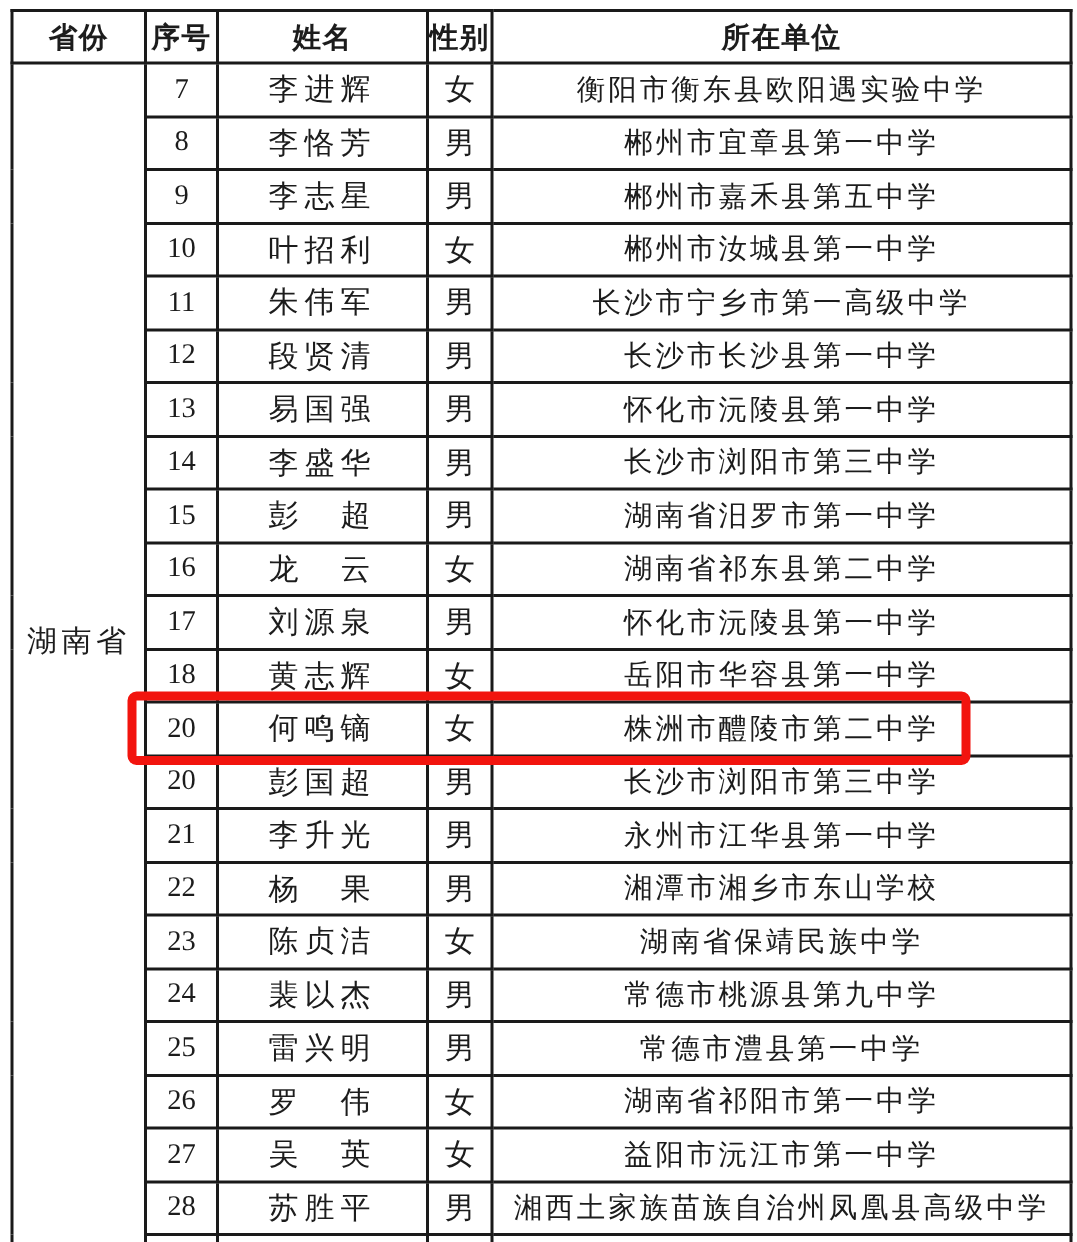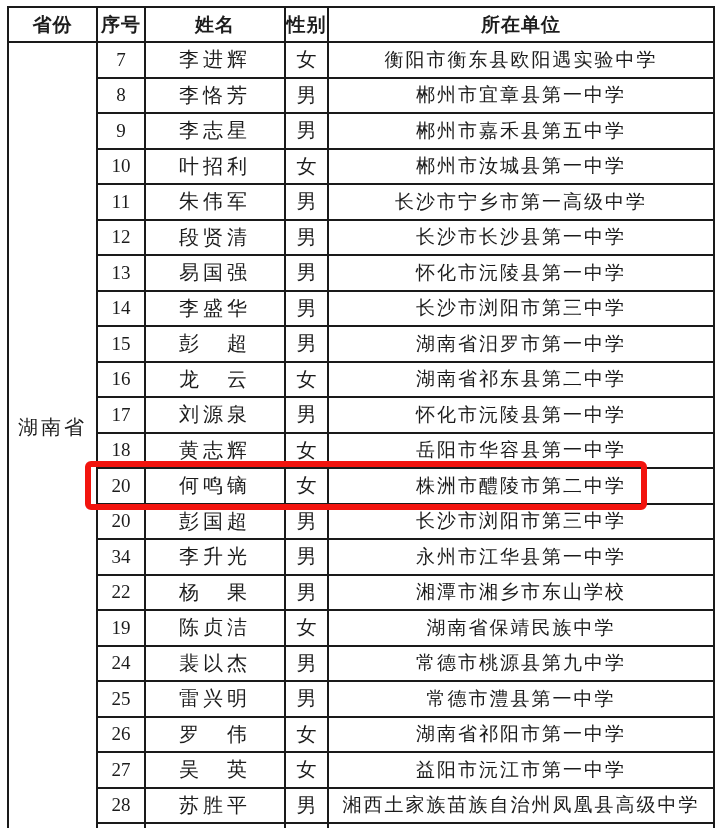--- a/index.html
+++ b/index.html
@@ -166,33 +166,33 @@
     <td class="cell-gender">女</td>
     <td class="cell-unit">株洲市醴陵市第二中学</td>
   </tr>
         <tr>
     <td class="cell-no">20</td>
     <td class="cell-name">彭国超</td>
     <td class="cell-gender">男</td>
     <td class="cell-unit">长沙市浏阳市第三中学</td>
   </tr>
         <tr>
-    <td class="cell-no">34</td>
+    <td class="cell-no">21</td>
     <td class="cell-name">李升光</td>
     <td class="cell-gender">男</td>
     <td class="cell-unit">永州市江华县第一中学</td>
   </tr>
         <tr>
     <td class="cell-no">22</td>
     <td class="cell-name">杨　果</td>
     <td class="cell-gender">男</td>
     <td class="cell-unit">湘潭市湘乡市东山学校</td>
   </tr>
         <tr>
-    <td class="cell-no">19</td>
+    <td class="cell-no">23</td>
     <td class="cell-name">陈贞洁</td>
     <td class="cell-gender">女</td>
     <td class="cell-unit">湖南省保靖民族中学</td>
   </tr>
         <tr>
     <td class="cell-no">24</td>
     <td class="cell-name">裴以杰</td>
     <td class="cell-gender">男</td>
     <td class="cell-unit">常德市桃源县第九中学</td>
   </tr>

